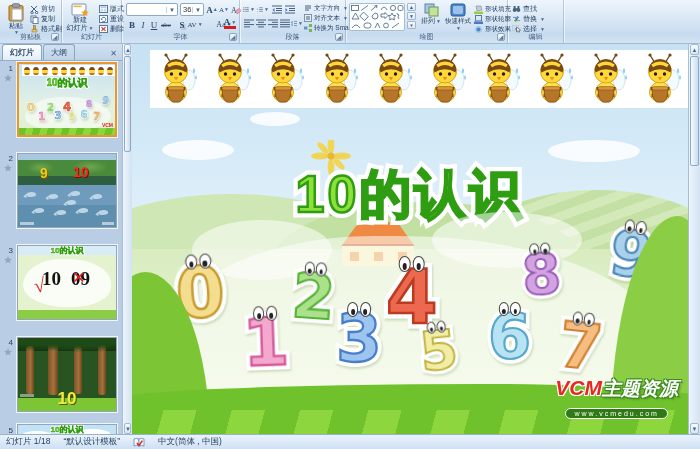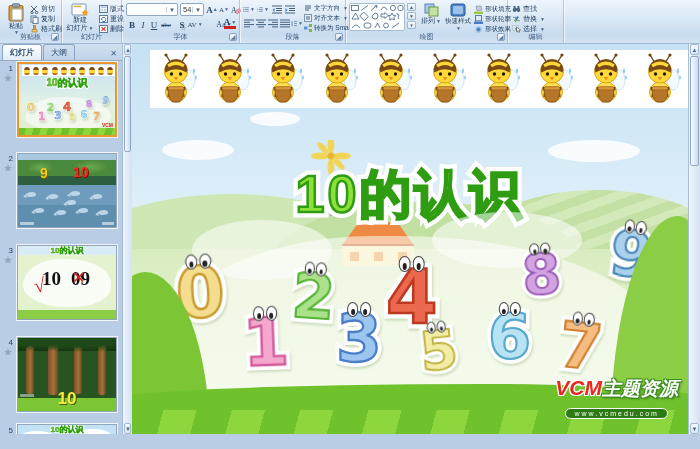--- a/index.html
+++ b/index.html
@@ -186,21 +186,21 @@
       </div>
       <div class="glabel">幻灯片</div>
     </div>
 
     <div class="rgroup" style="left:122px;width:118px">
       <div class="combo" style="left:4px;top:3px;width:52px">
         <span></span>
           <span class="dd">▼</span>
       </div>
       <div class="combo" style="left:58px;top:3px;width:24px">
-        <span>54</span>
+        <span>36</span>
           <span class="dd">▼</span>
       </div>
       <div class="fb" style="left:84px;top:3px;font-weight:bold">
           <span>A</span>
           <sup style="font-size:5px;color:#3a6ac0">▲</sup>
         </div>
       <div class="fb" style="left:96px;top:3px">
           <span style="font-size:7px">A</span>
           <sup style="font-size:5px;color:#3a6ac0">▼</sup>
         </div>
@@ -898,13 +898,23 @@
       <div class="wm-pill">www.vcmedu.com</div>
     </div>
   </div>
 
   <div class="vs" style="right:0;width:12px">
     <div class="arr" style="top:0">▲</div>
     <div class="vthumb" style="top:12px;height:110px"></div>
     <div class="arr" style="bottom:0">▼</div>
   </div>
 
+  <div class="status">
+    <span>幻灯片 1/18</span>
+    <span>“默认设计模板”</span>
+    <svg width="12" height="11" viewBox="0 0 12 11">
+      <path d="M1 2 q2.5 -1.2 5 0 v7 q-2.5 -1.2 -5 0 Z" fill="#f4f8fc" stroke="#5a7a9a" stroke-width=".7"></path>
+      <path d="M11 2 q-2.5 -1.2 -5 0 v7 q2.5 -1.2 5 0 Z" fill="#f4f8fc" stroke="#5a7a9a" stroke-width=".7"></path>
+      <path d="M4 6 l2 2.6 3.4 -5" fill="none" stroke="#d02020" stroke-width="1.4"></path>
+    </svg>
+    <span>中文(简体 , 中国)</span>
+  </div>
 </div>
 
 </body></html>

